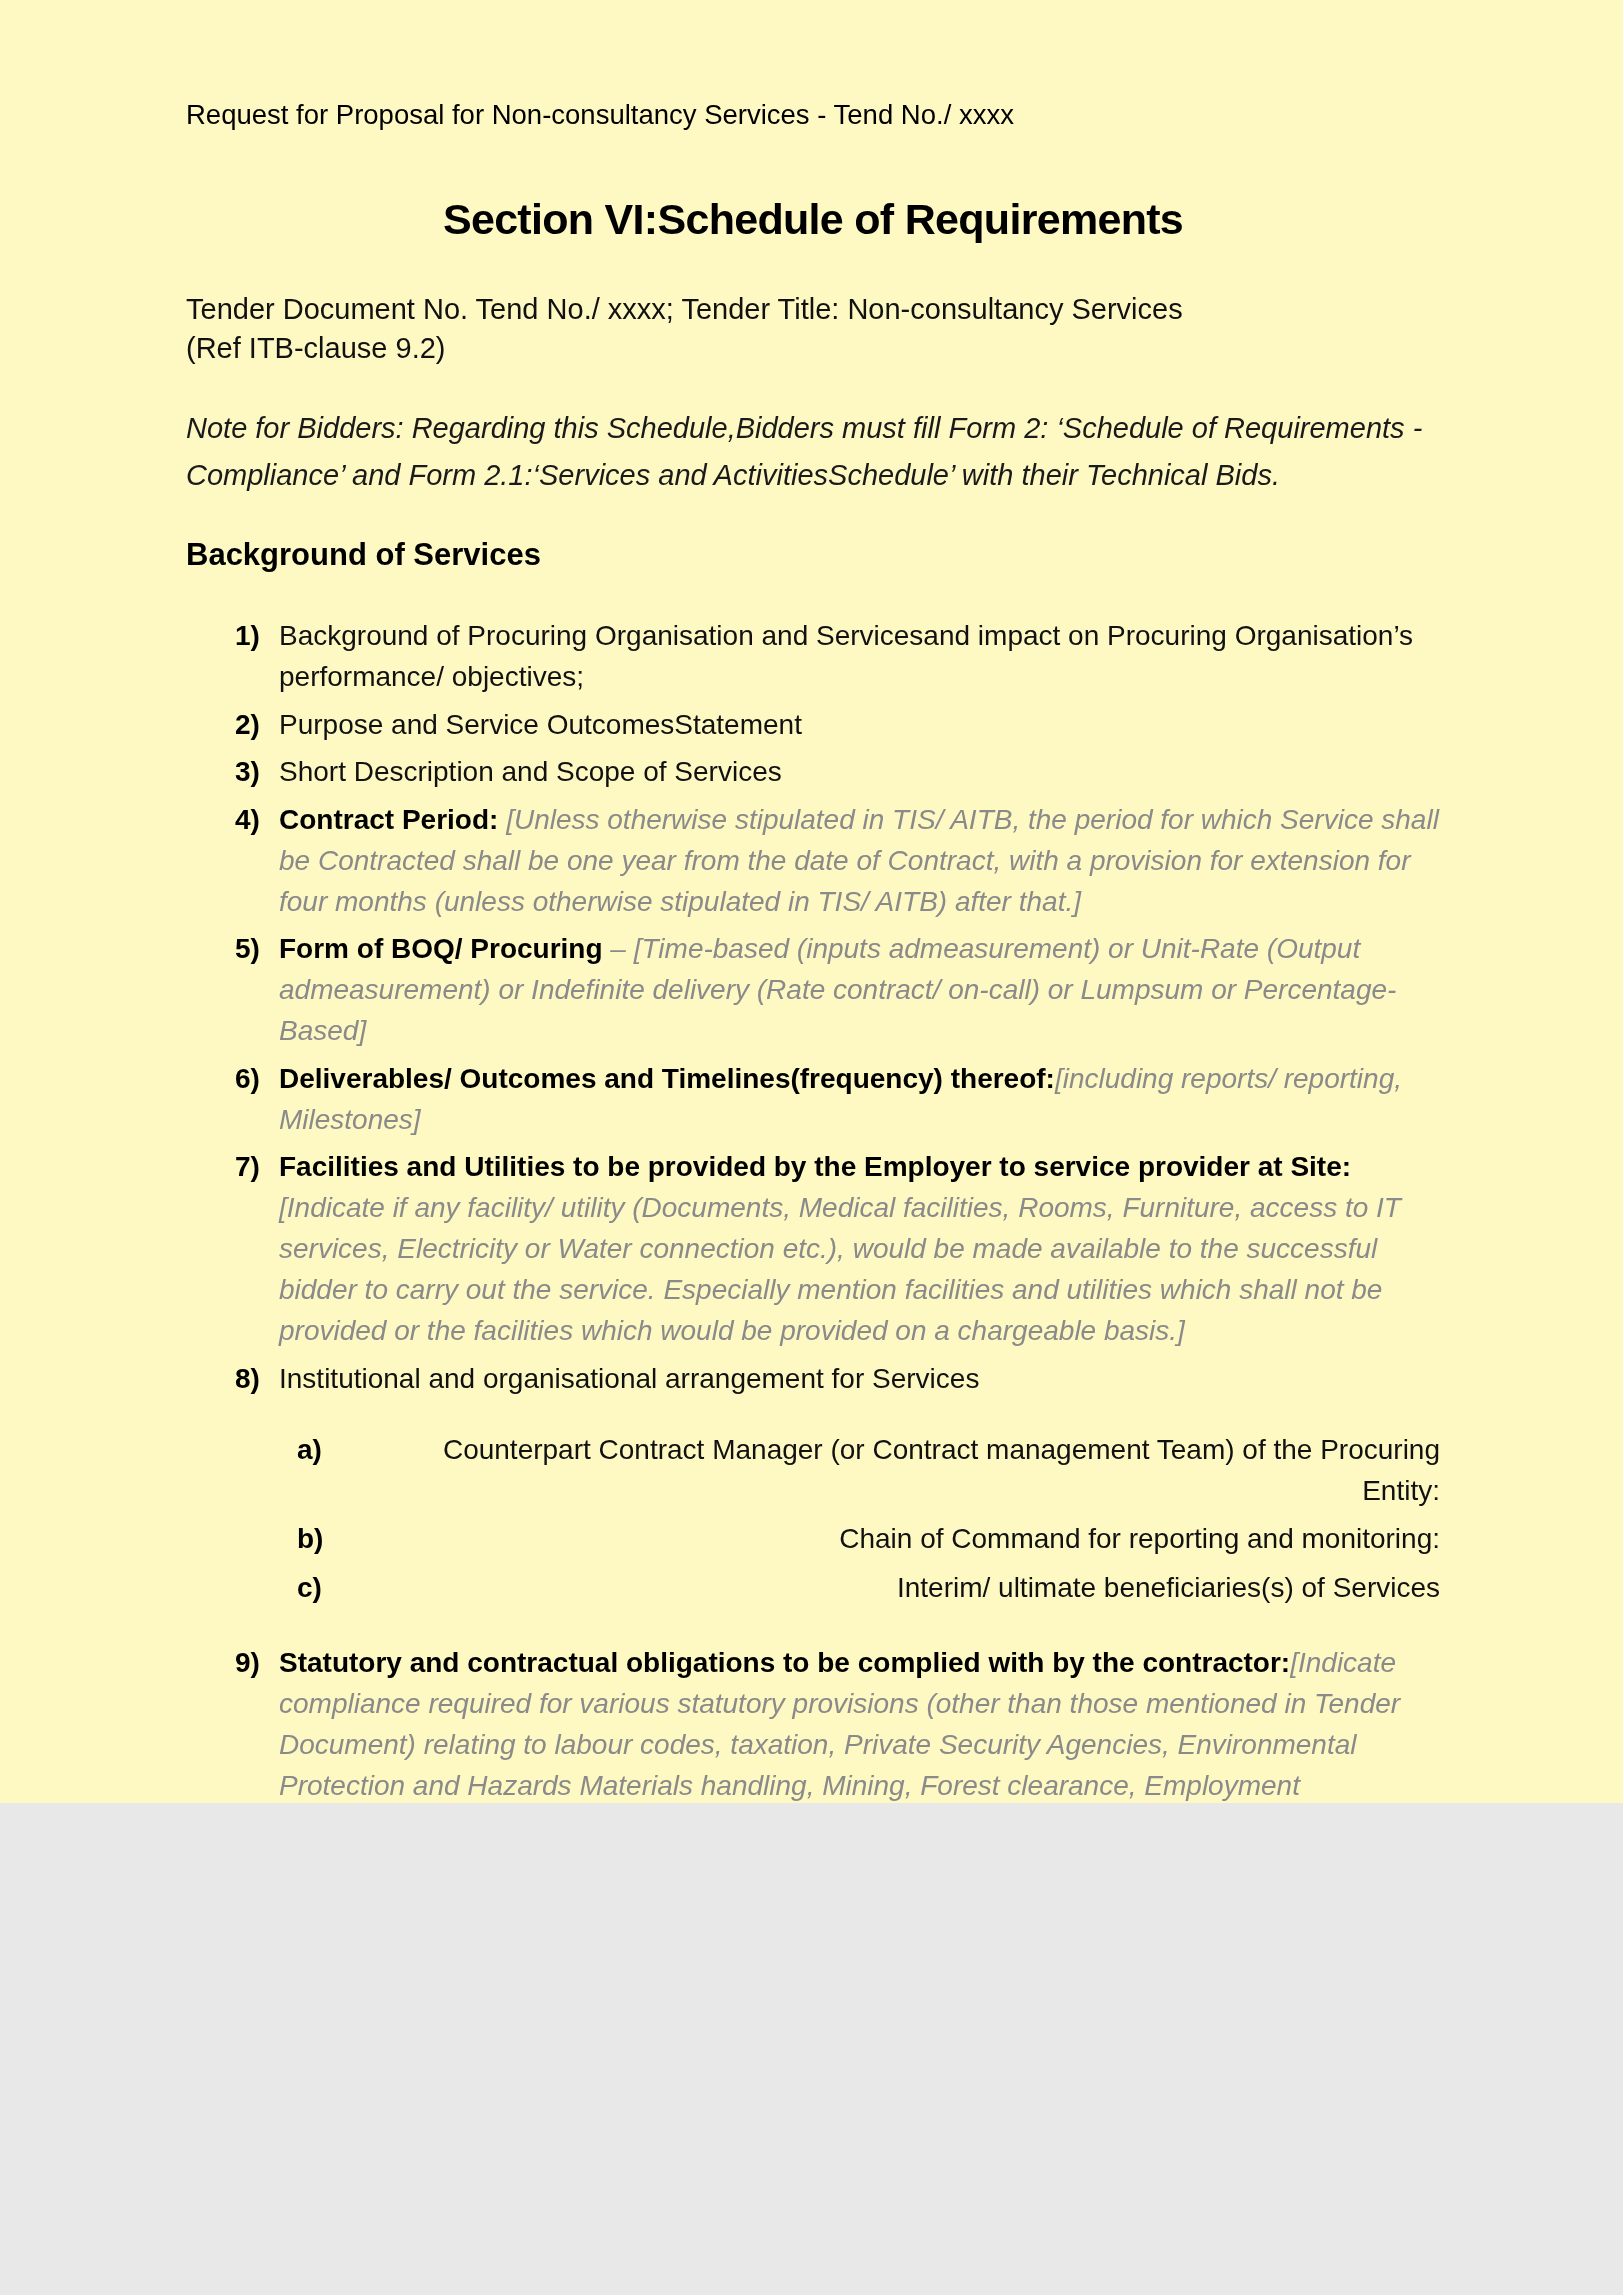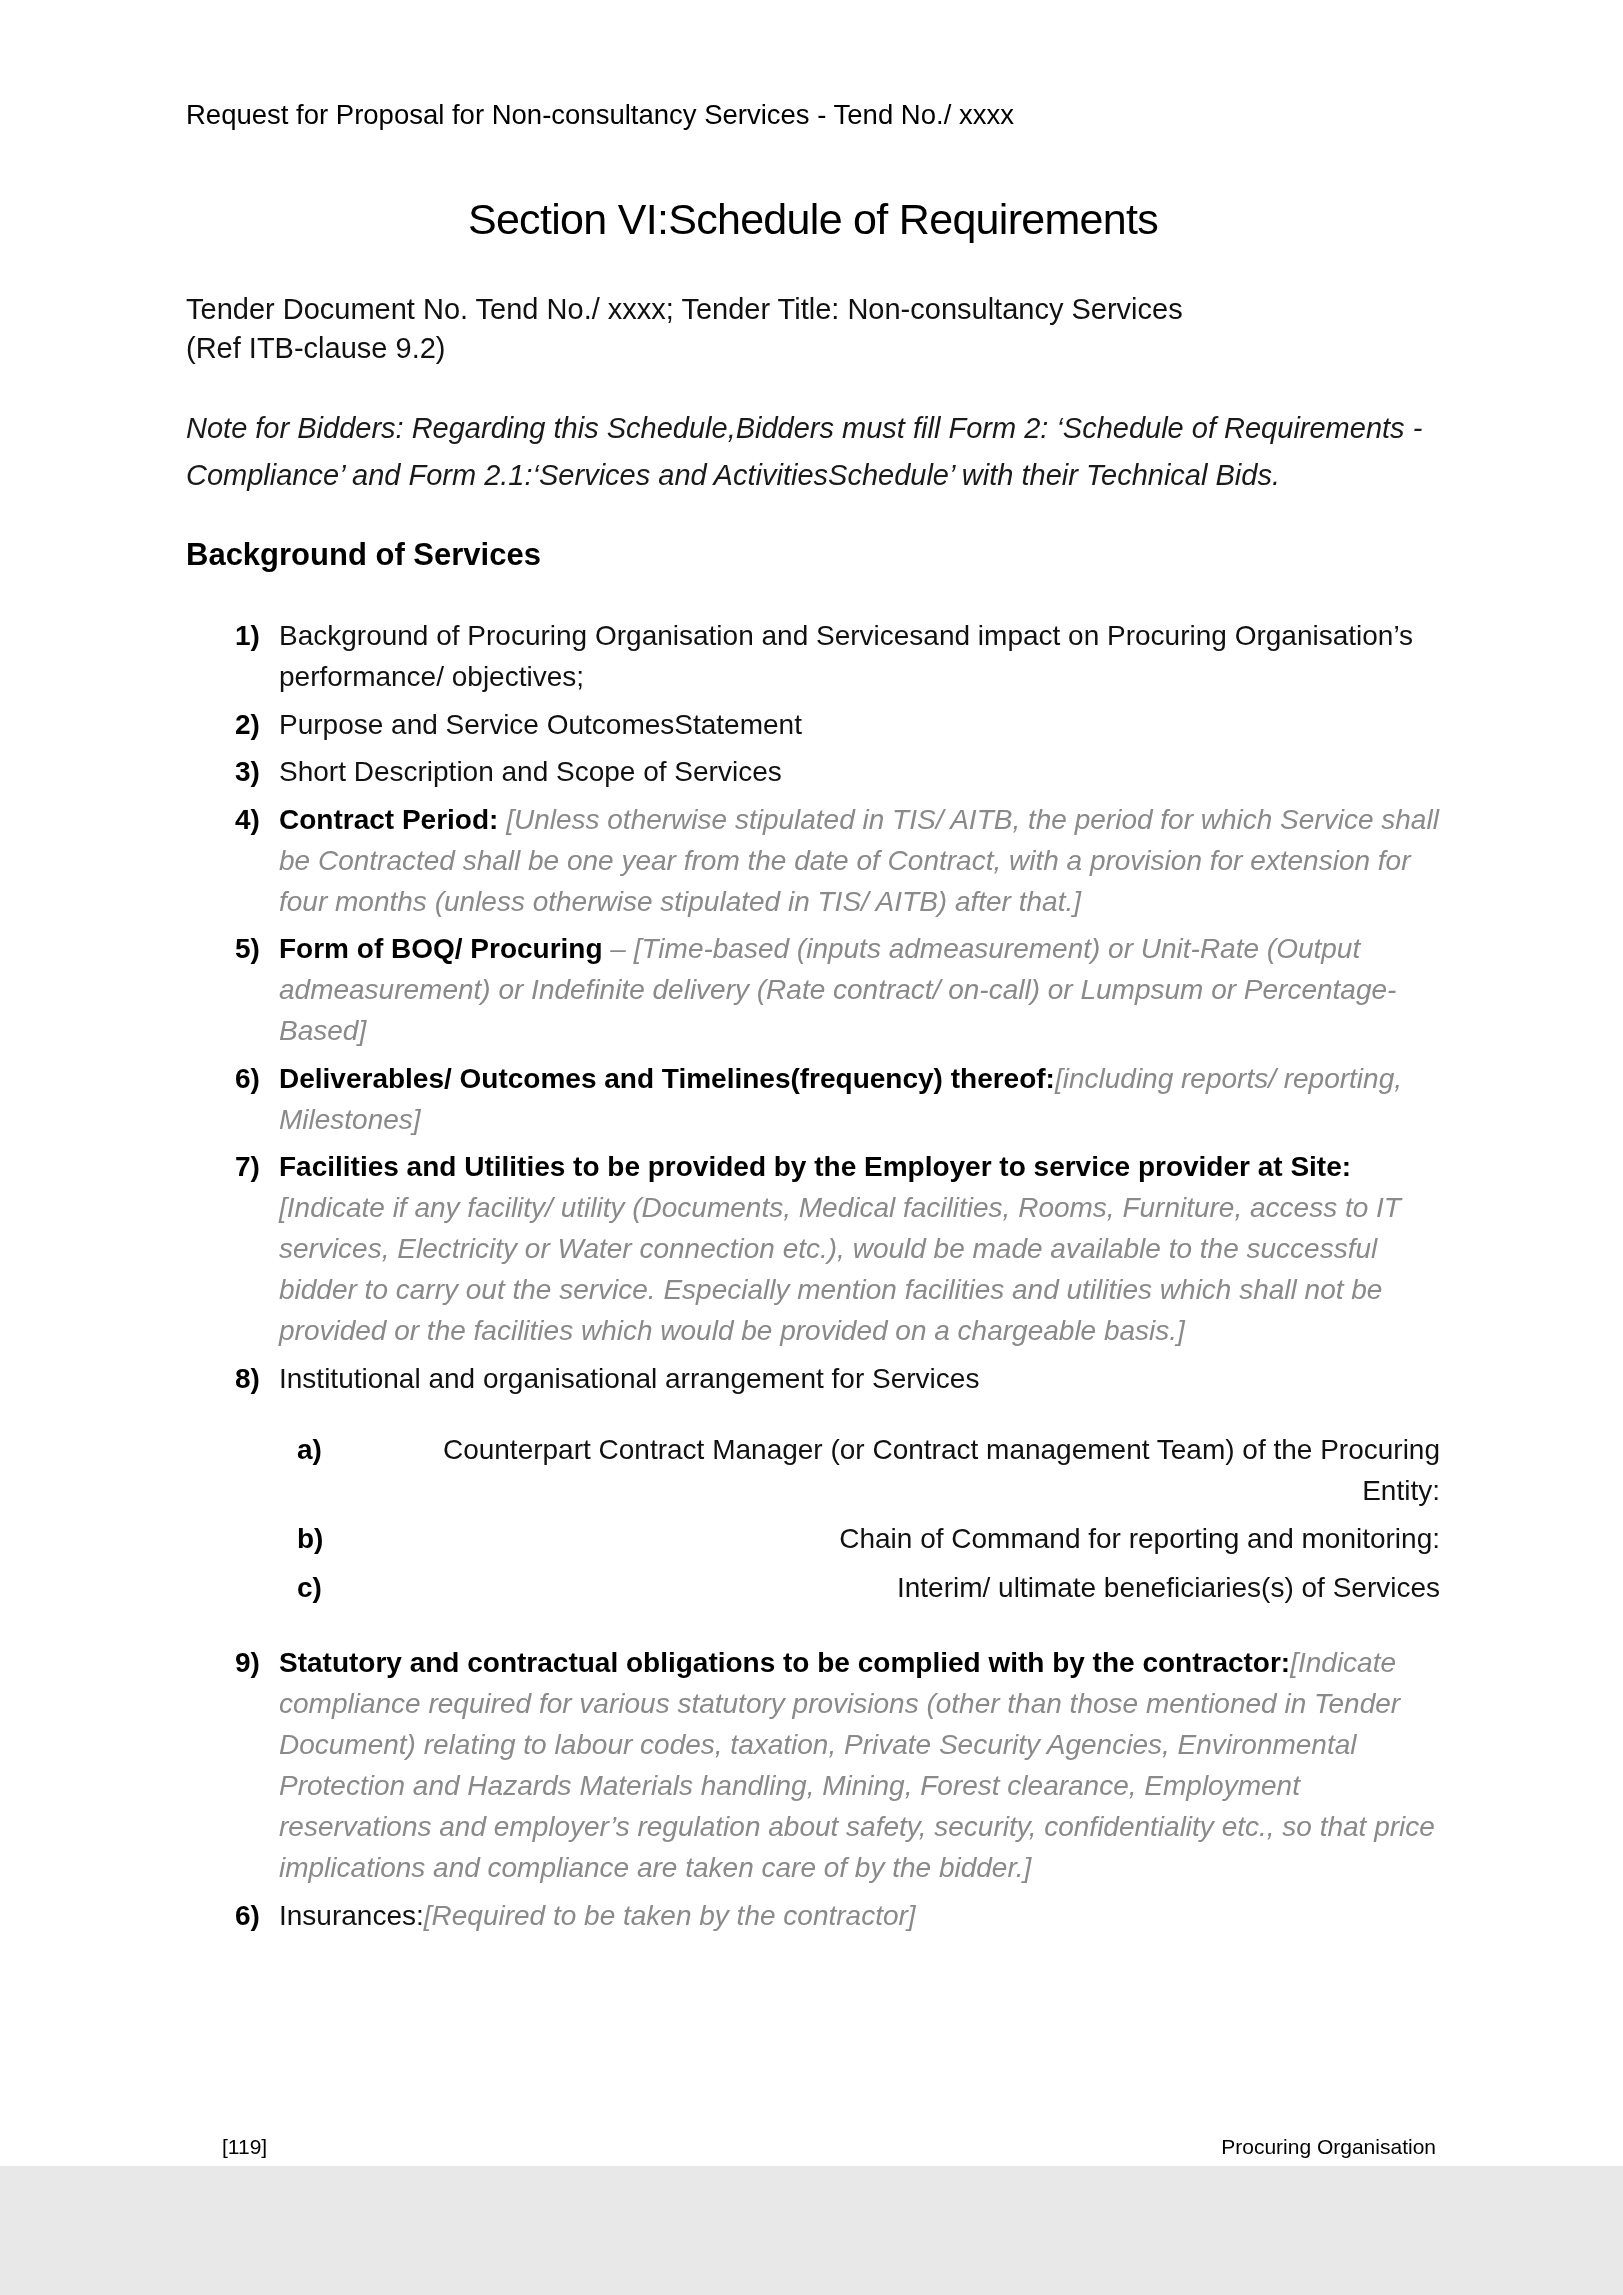--- a/index.html
+++ b/index.html
@@ -1,41 +1,41 @@
 <!DOCTYPE html>
 <html style="font-size:10.5px"><head>
 <meta charset="utf-8">
 <style>
   html, body { margin: 0; padding: 0; background: #e8e8e8; }
   .page {
     position: relative;
     width: 1623px;
-    height: 2166px;
-    background: #ffffff;
+    height: 1803px;
+    background: #fef9c3;
     font-family: "Liberation Sans", sans-serif;
     color: #111111;
     overflow: hidden;
   }
   .content {
     position: absolute;
     left: 186px;
     right: 183px;
     top: 0;
   }
   .running-header {
     margin-top: 98px;
     font-size: 27.5px;
     line-height: 34px;
     color: #000000;
   }
   .doc-title {
     margin-top: 63px;
     text-align: center;
     font-size: 43px;
-    font-weight: 400;
+    font-weight: 700;
     letter-spacing: -0.7px;
     color: #000000;
   }
   .p-tender { margin-top: 46px; font-size: 29px; line-height: 39px; }
   .p-ref    { font-size: 29px; line-height: 39px; }
   .note {
     margin-top: 37px;
     font-size: 29px;
     font-style: italic;
     line-height: 47px;

